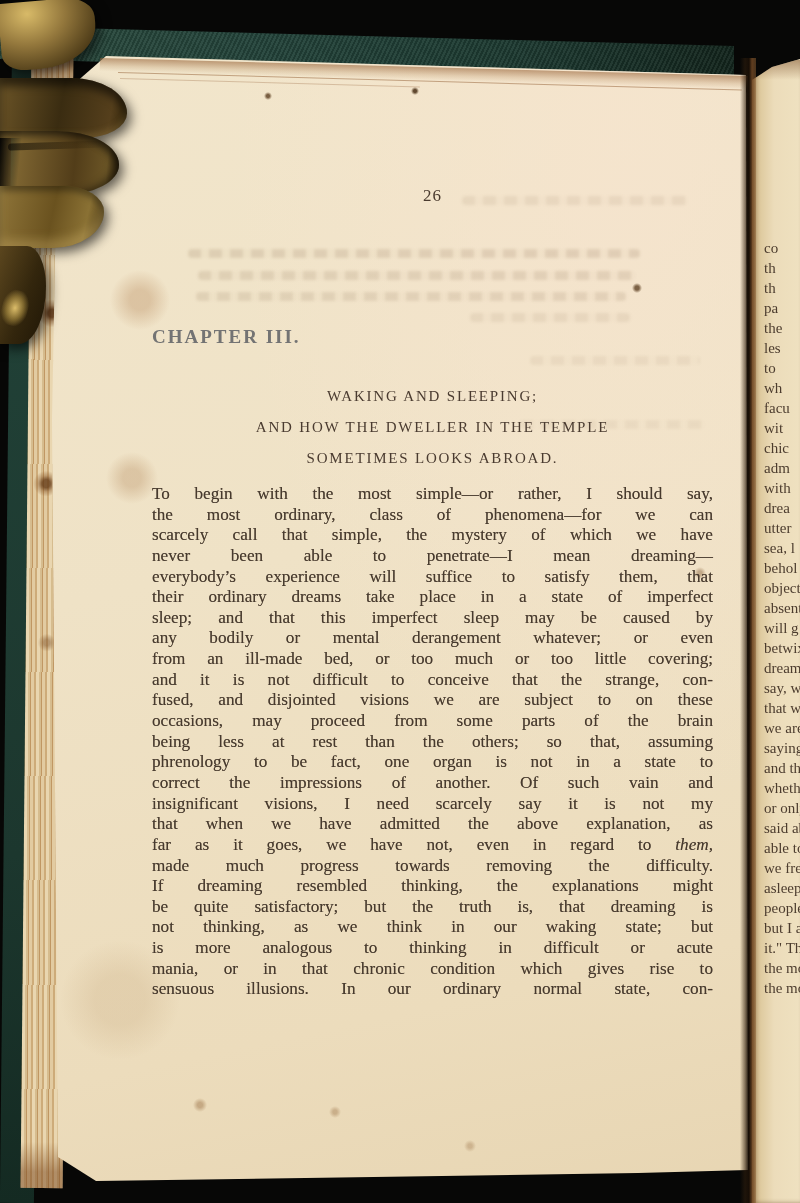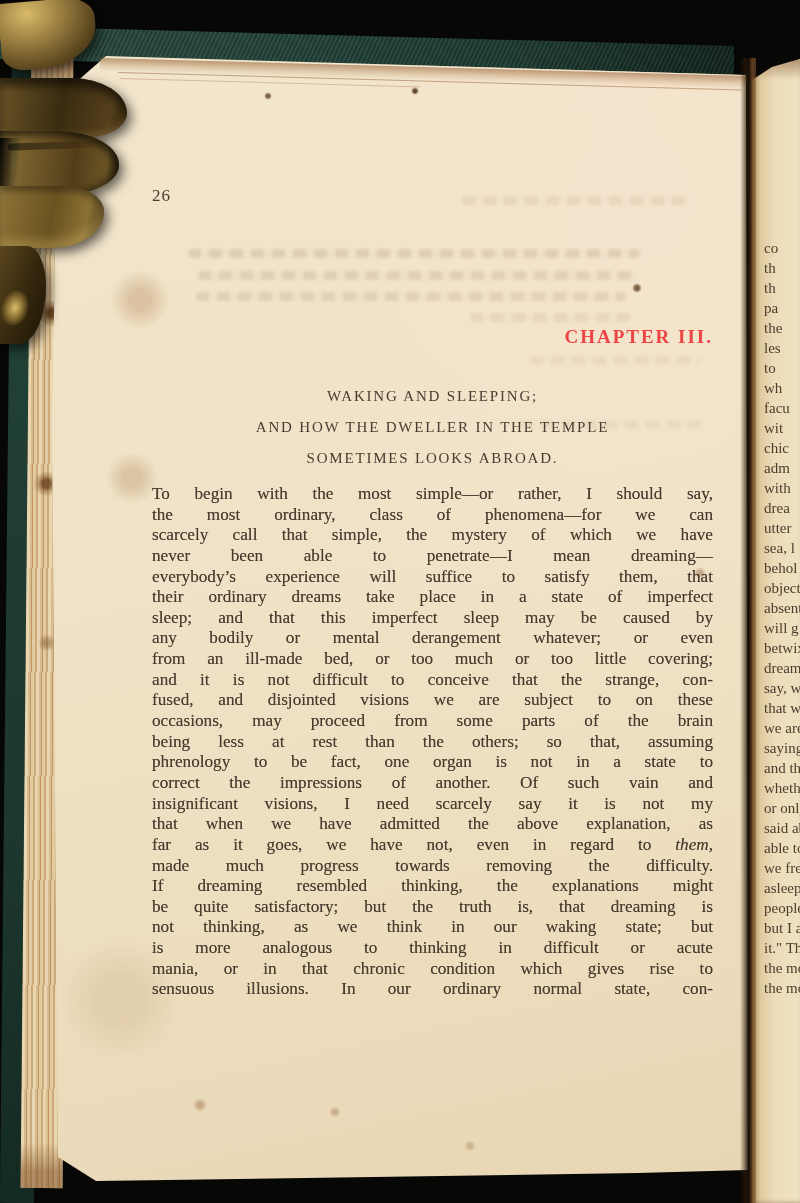--- a/index.html
+++ b/index.html
@@ -56,24 +56,24 @@
     radial-gradient(circle at 335px 1112px, rgba(140,95,50,.35) 0 2px, transparent 6px),
     radial-gradient(circle at 470px 1146px, rgba(140,95,50,.3) 0 2px, transparent 6px),
     radial-gradient(circle at 120px 1000px, rgba(170,130,80,.15) 0 25px, transparent 60px);}
 
   
   .ghost{position:absolute;height:9px;z-index:4;filter:blur(1.6px);border-radius:4px;
     background:repeating-linear-gradient(90deg,rgba(125,95,65,.20) 0 13px,rgba(125,95,65,.03) 13px 21px);}
 
   
   .textcol{position:absolute;left:152px;top:0;width:561px;z-index:5;color:#46382d;}
-  .pagenum{position:absolute;left:0;top:186px;width:100%;text-align:left;
+  .pagenum{position:absolute;left:0;top:186px;width:100%;text-align:center;
     font-size:17px;letter-spacing:1px;color:#4a3b2f;}
-  .chapter{position:absolute;left:0;top:326px;width:100%;text-align:right;
-    font-size:19px;font-weight:bold;letter-spacing:2px;color:#ef4444;}
+  .chapter{position:absolute;left:0;top:326px;width:100%;text-align:left;
+    font-size:19px;font-weight:bold;letter-spacing:2px;color:#737373;}
   .subtitle{position:absolute;left:0;top:381px;width:100%;text-align:center;
     font-size:15px;letter-spacing:1.8px;color:#4a3b30;}
   .subtitle div{line-height:31px;}
   .bodytext{position:absolute;left:0;top:484px;width:100%;font-size:17.2px;color:#473a2e;
     text-shadow:0 0 .4px rgba(70,55,40,.55);}
   .bodytext div{height:20.65px;line-height:20.65px;text-align:justify;text-align-last:justify;white-space:normal;}
   .bodytext em{font-style:italic;margin-top:15px;}
 
   
   .gutter{position:absolute;left:740px;top:58px;width:16px;height:1145px;z-index:4;

